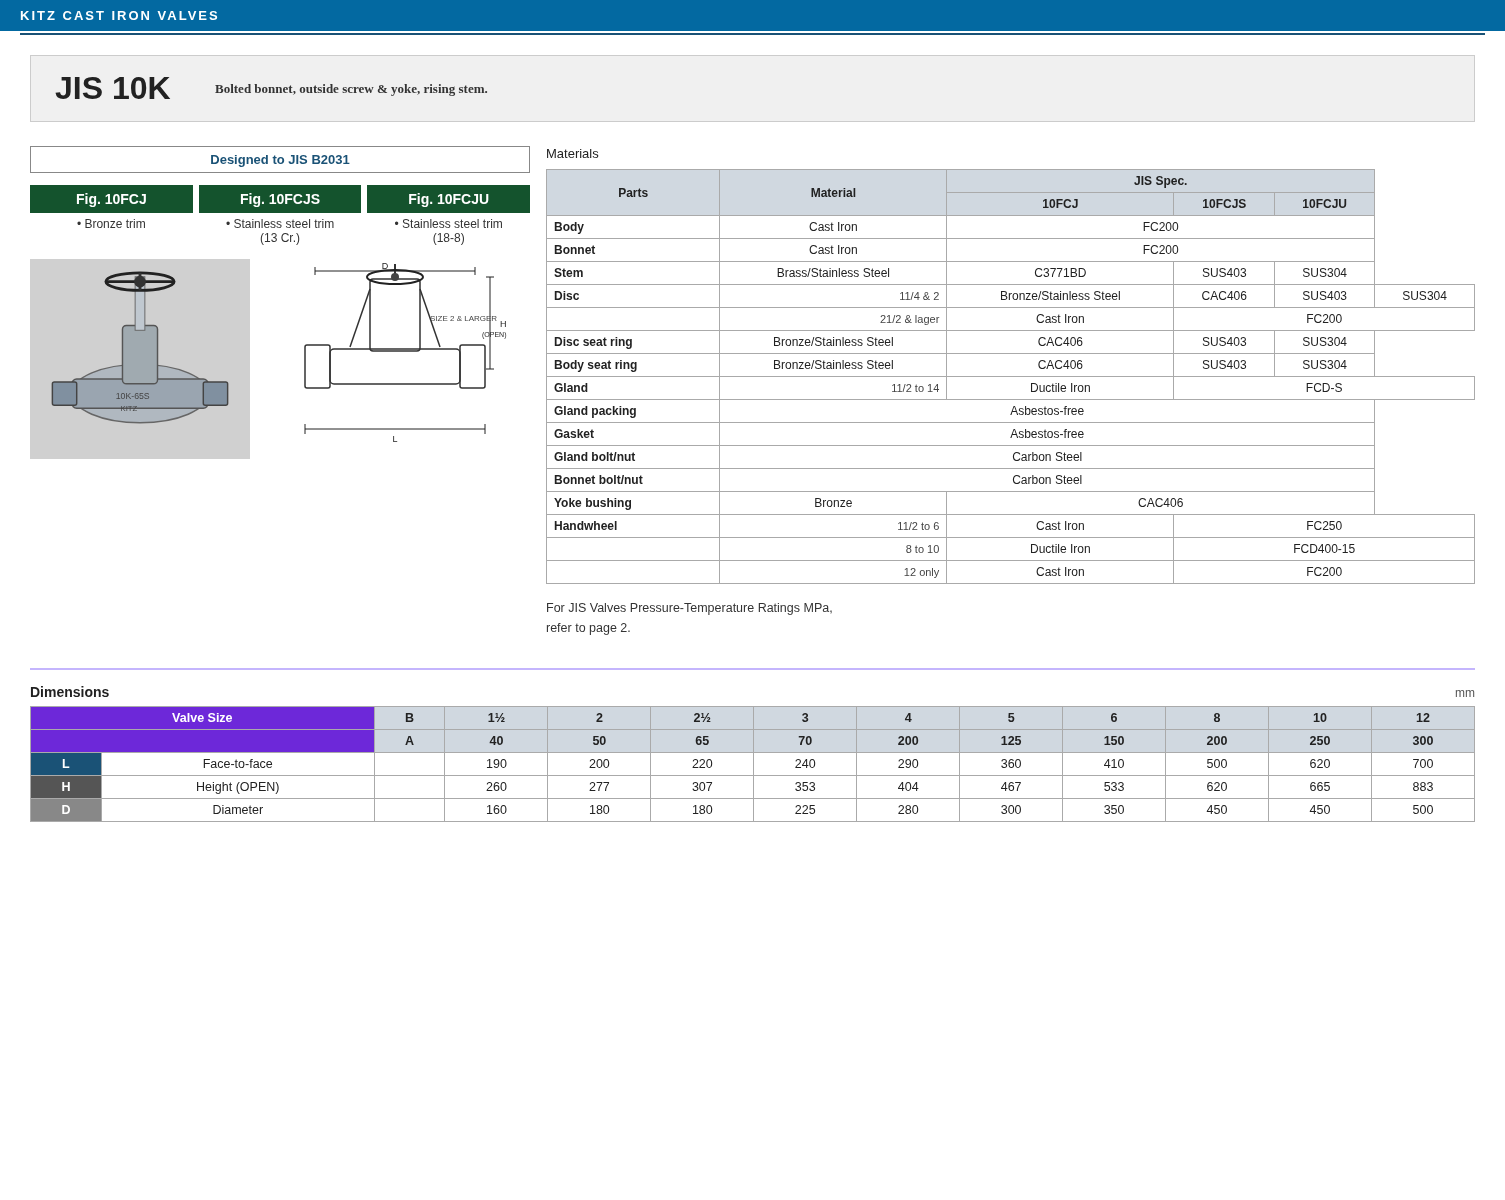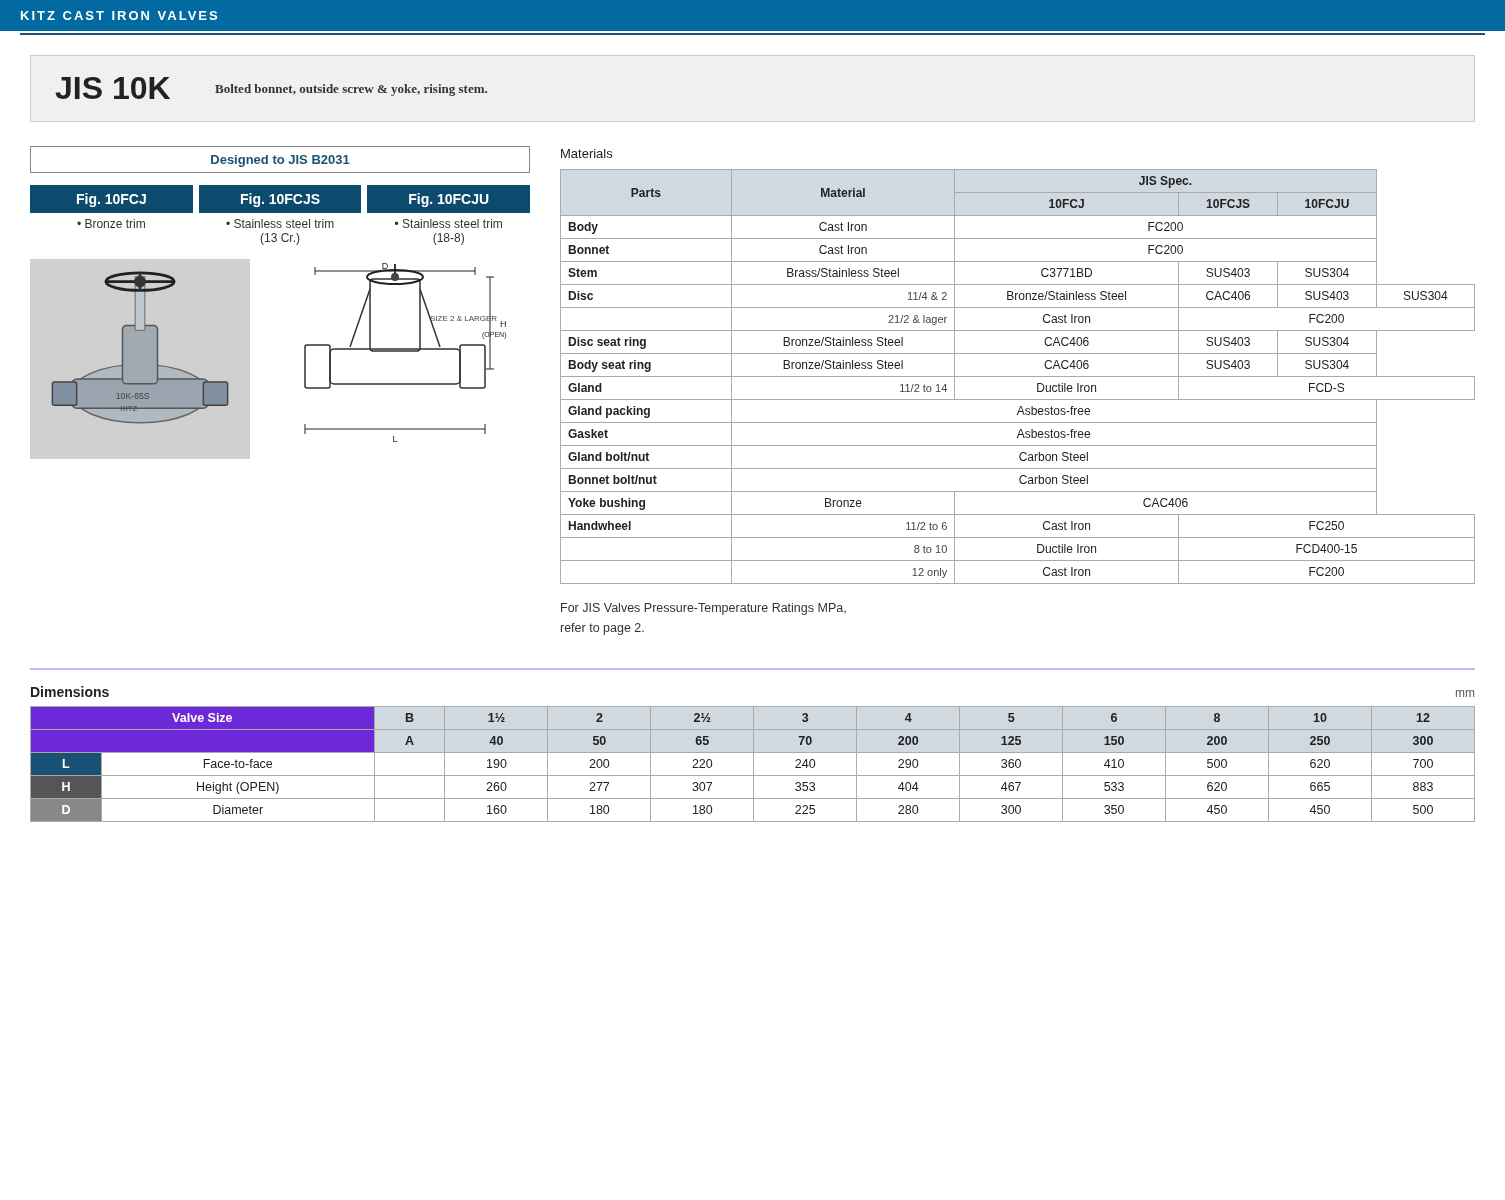--- a/index.html
+++ b/index.html
@@ -60,21 +60,21 @@
       font-size: 13px;
       color: #333;
       text-align: right;
       font-weight: bold;
       font-family: Liberation Serif, serif;
     }
 
     
     .body-area {
       display: flex;
-      gap: 30px;
+      gap: 16px;
     }
 
     
     .left-panel {
       flex: 0 0 500px;
       max-width: 500px;
     }
 
     .designed-box {
       border: 1px solid #888;
@@ -85,21 +85,21 @@
       color: #1a5276;
       font-weight: bold;
     }
 
     .fig-row {
       display: flex;
       gap: 6px;
       margin-bottom: 14px;
     }
     .fig-box {
-      background: #0c4a6e;
+      background: #14532d;
       color: #fff;
       font-weight: bold;
       font-size: 14px;
       padding: 6px 14px;
       text-align: center;
       flex: 1;
     }
     .fig-desc {
       font-size: 12px;
       color: #333;

